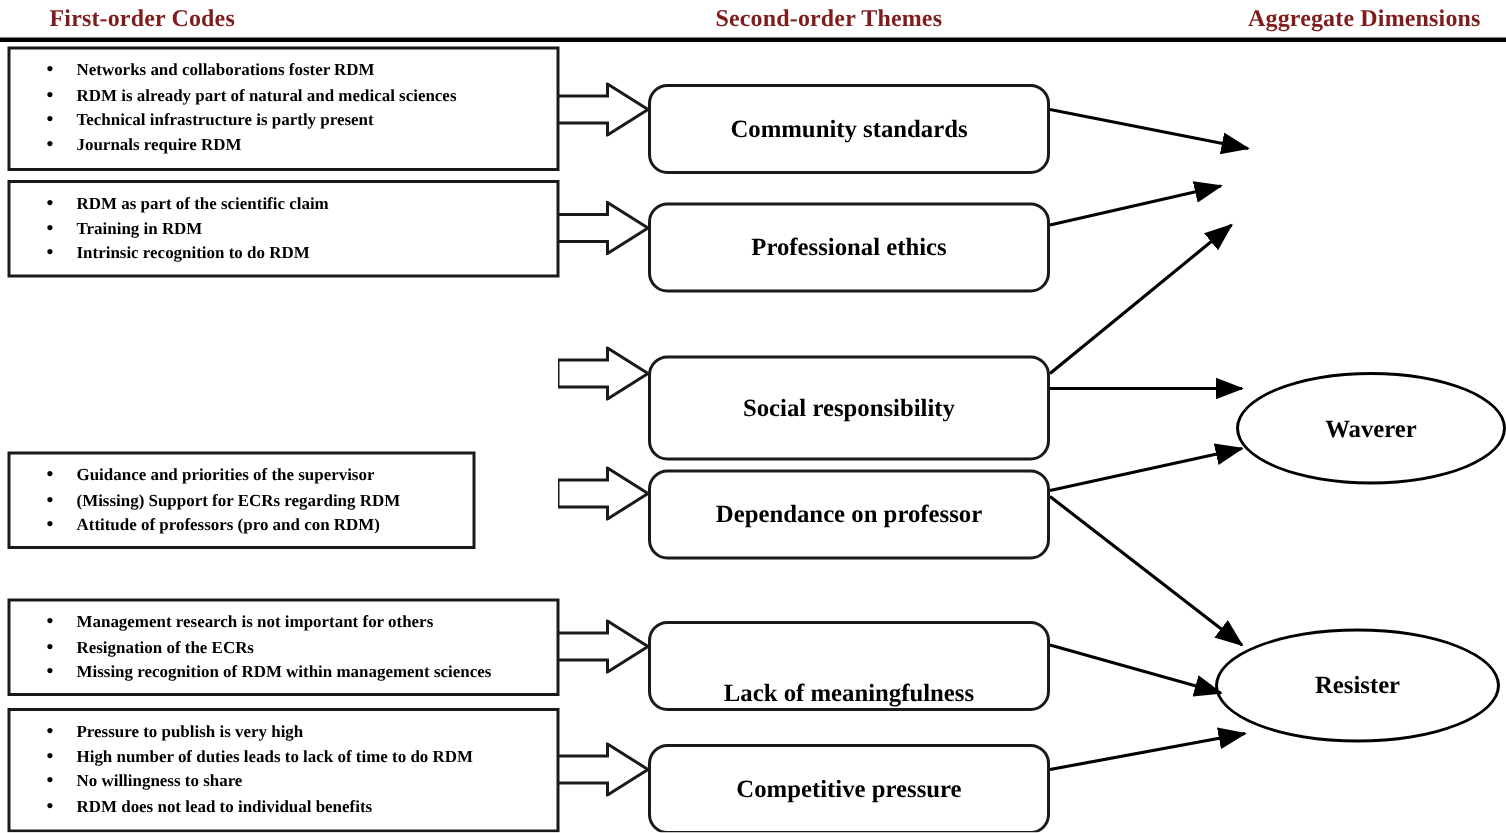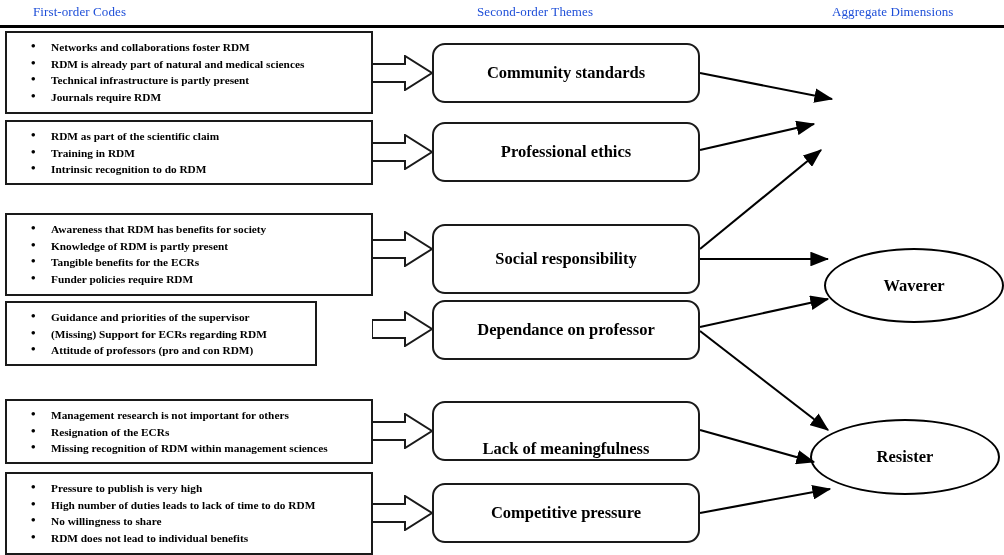--- a/index.html
+++ b/index.html
@@ -10,23 +10,23 @@
   #canvas {
     position: relative;
     width: 1004px;
     height: 555px;
     background: #ffffff;
     font-family: "Liberation Serif", "DejaVu Serif", serif;
     overflow: hidden;
   }
   .col-header {
     position: absolute;
-    font-weight: normal;
-    font-size: 13px;
-    color: #1d4ed8;
+    font-weight: bold;
+    font-size: 16px;
+    color: #7f1d1d;
     white-space: nowrap;
     letter-spacing: 0.1px;
   }
   #hdr-first  { left: 33px;  top: 4px; }
   #hdr-second { left: 477px; top: 4px; }
   #hdr-aggr   { left: 832px; top: 4px; }
 
   #header-rule {
     position: absolute;
     left: 0px;
@@ -76,20 +76,21 @@
   
   .theme-box {
     position: absolute;
     box-sizing: border-box;
     border: 2px solid #1a1a1a;
     border-radius: 13px;
     background: #ffffff;
     display: flex;
     align-items: center;
     justify-content: center;
+    margin-top: 13px;
   }
   .theme-label {
     font-size: 16.5px;
     font-weight: bold;
     color: #000000;
     white-space: nowrap;
   }
 
   
   .dim-ellipse {
@@ -163,28 +164,20 @@
   </div>
 
   <div class="code-box" id="box-2" style="left:5px; top:120px; width:368px; height:65px;">
     <ul class="code-list">
       <li>RDM as part of the scientific claim</li>
       <li>Training in RDM</li>
       <li>Intrinsic recognition to do RDM</li>
     </ul>
   </div>
 
-  <div class="code-box" id="box-3" style="left:5px; top:213px; width:368px; height:83px;">
-    <ul class="code-list">
-      <li>Awareness that RDM has benefits for society</li>
-      <li>Knowledge of RDM is partly present</li>
-      <li>Tangible benefits for the ECRs</li>
-      <li>Funder policies require RDM</li>
-    </ul>
-  </div>
 
   <div class="code-box" id="box-4" style="left:5px; top:301px; width:312px; height:65px;">
     <ul class="code-list">
       <li>Guidance and priorities of the supervisor</li>
       <li>(Missing) Support for ECRs regarding RDM</li>
       <li>Attitude of professors (pro  and con  RDM)</li>
     </ul>
   </div>
 
   <div class="code-box" id="box-5" style="left:5px; top:399px; width:368px; height:65px;">

